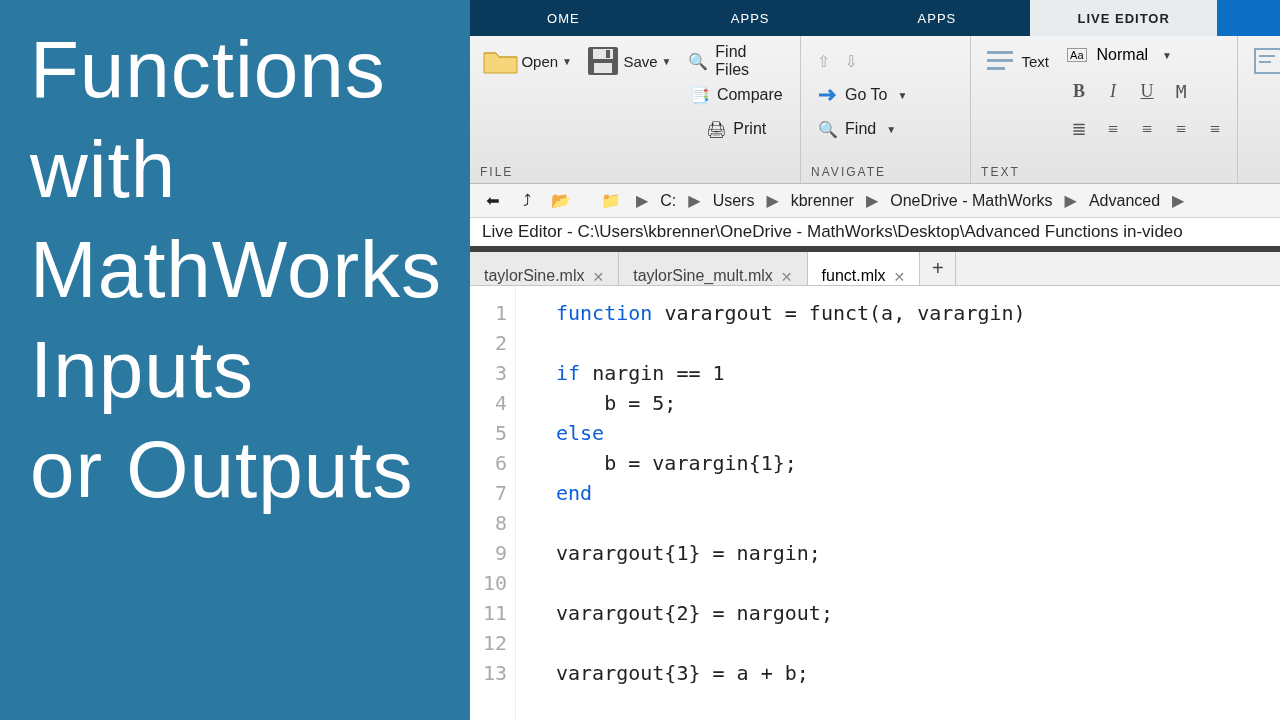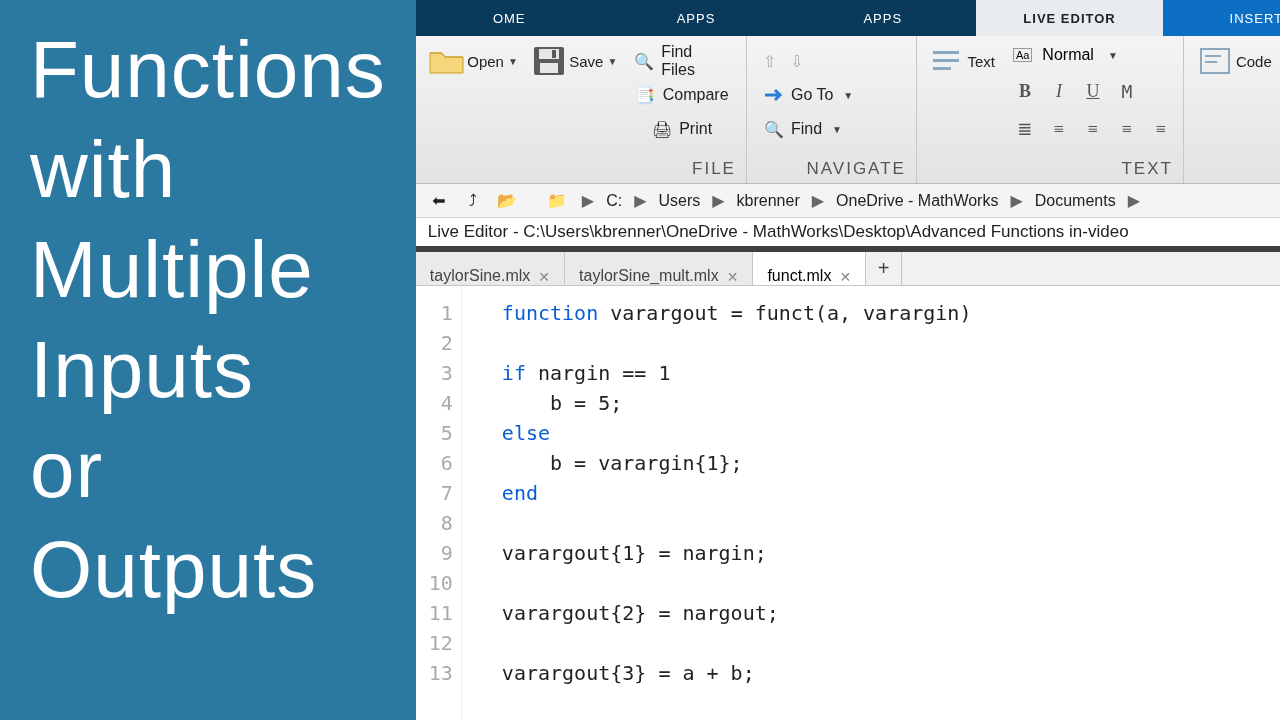--- a/index.html
+++ b/index.html
@@ -7,21 +7,21 @@
 .banner { width: 470px; height: 720px; background: #2b79a1; color: #fff; padding: 20px 30px; display: flex; flex-direction: column; justify-content: flex-start; }
 .banner .title-word { font-size: 80px; font-weight: 300; line-height: 1.25; letter-spacing: 1px; }
 .app { flex: 1; height: 720px; display: flex; flex-direction: column; background: #f4f4f4; }
 .tabstrip { display: flex; height: 36px; background: #0a3a5b; color: #fff; font-size: 13px; }
 .tab { flex: 1; display: flex; align-items: center; justify-content: center; letter-spacing: 1px; cursor: pointer; }
 .tab.active { background: #e9ecef; color: #222; font-weight: bold; }
 .tab.insert { background: #0c6fc4; text-align: center; }
 .ribbon { display: flex; background: linear-gradient(#f4f4f4, #e3e3e3); border-bottom: 1px solid #bbb; height: 148px; }
 .ribbon-group { border-right: 1px solid #c7c7c7; display: flex; flex-direction: column; padding: 4px 10px 2px; position: relative; }
 .ribbon-group .group-body { flex: 1; display: flex; align-items: flex-start; gap: 10px; }
-.ribbon-group .group-label { text-align: right; font-size: 17px; color: #555; letter-spacing: 2px; padding-bottom: 2px; }
+.ribbon-group .group-label { text-align: left; font-size: 12px; color: #555; letter-spacing: 2px; padding-bottom: 2px; }
 .vbox { display: flex; flex-direction: column; align-items: center; justify-content: flex-start; gap: 0; margin-top: 4px; }
 .big-btn { display: flex; align-items: center; font-size: 15px; color: #222; cursor: pointer; min-width: 54px; }
 .big-btn .ico { width: 42px; height: 42px; display: flex; align-items: center; justify-content: center; }
 .small-row { display: flex; align-items: center; gap: 6px; font-size: 16px; color: #222; cursor: pointer; height: 34px; padding: 0 6px; }
 .small-row .ico { width: 22px; height: 20px; display: flex; align-items: center; justify-content: center; }
 .dd-arrow { font-size: 10px; color: #444; margin-left: 4px; }
 .text-group-fmt { display: flex; flex-direction: column; gap: 16px; margin-left: 8px; margin-top: 6px; }
 .fmt-row { display: flex; gap: 10px; align-items: center; }
 .fmt-btn { width: 24px; height: 22px; display: flex; align-items: center; justify-content: center; font-size: 18px; color: #555; cursor: pointer; font-family: Georgia, serif; }
 .pathbar { height: 34px; background: #f4f4f4; border-bottom: 1px solid #d1d1d1; display: flex; align-items: center; padding: 0 10px; font-size: 16px; color: #222; gap: 8px; }
@@ -40,21 +40,21 @@
 .code { padding: 12px 0 0 40px; color: #222; }
 .code div.line { height: 30px; line-height: 30px; white-space: pre; }
 .k-blue { color: #0b5ed9; }
 </style>
 </head>
 <body>
 
 <div class="banner">
   <div class="title-word">Functions</div>
   <div class="title-word">with</div>
-  <div class="title-word">Multiple</div>
+  <div class="title-word">MathWorks</div>
   <div class="title-word">Inputs</div>
   <div class="title-word">or Outputs</div>
 </div>
 
 <div class="app">
 
   <div class="tabstrip">
     <div class="tab">OME</div>
     <div class="tab">APPS</div>
     <div class="tab">APPS</div>
@@ -206,21 +206,21 @@
     <span class="navico">📁</span>
     <span class="sep">▶</span>
     <span class="segment">C:</span>
     <span class="sep">▶</span>
     <span class="segment">Users</span>
     <span class="sep">▶</span>
     <span class="segment">kbrenner</span>
     <span class="sep">▶</span>
     <span class="segment">OneDrive - MathWorks</span>
     <span class="sep">▶</span>
-    <span class="segment">Documents</span>
+    <span class="segment">Advanced</span>
     <span class="sep">▶</span>
   </div>
 
   <div class="titlebar">Live Editor - C:\Users\kbrenner\OneDrive - MathWorks\Desktop\Advanced Functions in-video</div>
 
   <div class="filetabs">
     <div class="filetab">
       <span>taylorSine.mlx</span>
       <span class="close">✕</span>
     </div>

